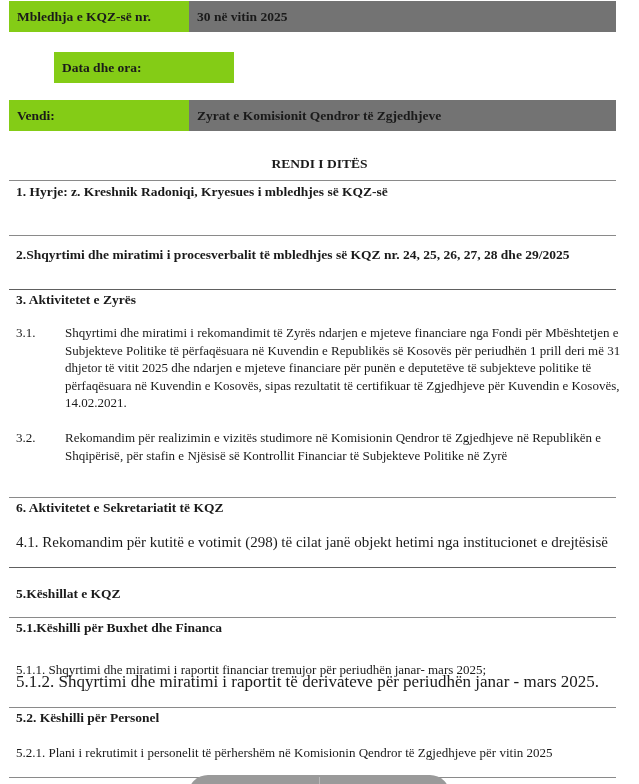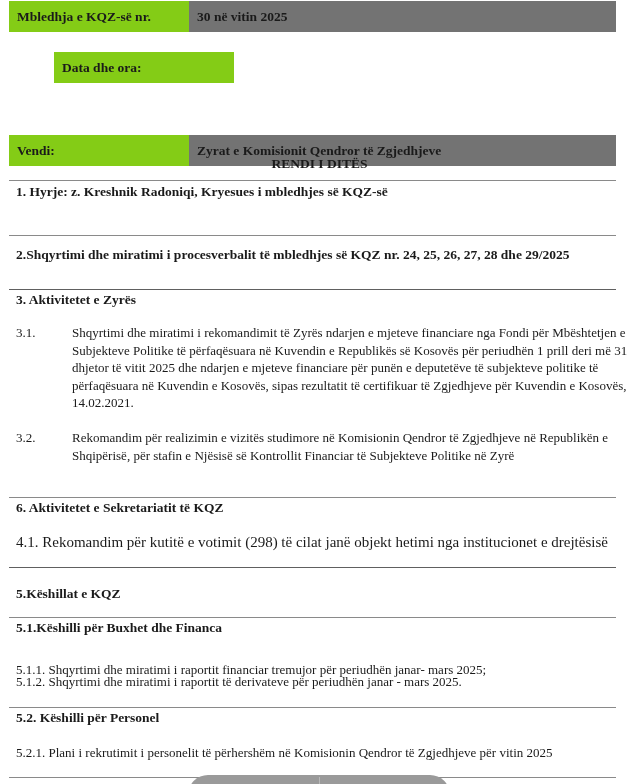--- a/index.html
+++ b/index.html
@@ -29,21 +29,21 @@
     border-top: 1.5px solid #8a8a8a;
   }
   .rule.dark { border-top-color: #606060; }
   .block {
     position: absolute; left: 16px; width: 600px;
     font-size: 13.5px; line-height: 17px;
   }
   .bold { font-weight: bold; }
   .numbered {
     position: absolute; left: 16px; width: 620px;
-    font-size: 13px; line-height: 17.5px; display: flex; gap: 7px;
+    font-size: 13px; line-height: 17.5px; display: flex;
   }
   .numbered .num { width: 49px; flex: none; }
   .numbered .txt { flex: 1; }
   .justify { text-align: justify; text-align-last: left; }
   .floating-bar {
     position: absolute; top: 775px; left: 188px; width: 262px; height: 20px;
     background: #9a9a9a; border-radius: 40px 40px 0 0;
   }
   .floating-bar .sep {
     position: absolute; left: 131px; top: 2px; width: 1px; height: 18px; background: #b8b8b8;
@@ -52,21 +52,21 @@
 </head>
 <body>
 
 <div class="meta-row" style="top:1px;">
   <div class="meta-label">Mbledhja e KQZ-së nr.</div>
   <div class="meta-value">30 në vitin 2025</div>
 </div>
 <div class="meta-row" style="top:52px;margin-left:45px;">
   <div class="meta-label">Data dhe ora:</div>
 </div>
-<div class="meta-row" style="top:100px;margin-top:35px;">
+<div class="meta-row" style="top:100px;">
   <div class="meta-label">Vendi:</div>
   <div class="meta-value">Zyrat e Komisionit Qendror të Zgjedhjeve</div>
 </div>
 
 <div class="agenda-title">RENDI I DITËS</div>
 <div class="rule" style="top:180px;"></div>
 
 <div class="block bold" style="top:183px;">1. Hyrje: z. Kreshnik Radoniqi, Kryesues i mbledhjes së KQZ-së</div>
 <div class="rule" style="top:235px;"></div>
 
@@ -88,21 +88,21 @@
 
 <div class="block bold" style="top:499px;">6. Aktivitetet e Sekretariatit të KQZ</div>
 <div class="block justify" style="top:534px; width:615px; font-size:15px;">4.1. Rekomandim për kutitë e votimit (298) të cilat janë objekt hetimi nga institucionet e drejtësisë</div>
 <div class="rule dark" style="top:567px;"></div>
 
 <div class="block bold" style="top:585px;">5.Këshillat e KQZ</div>
 <div class="rule" style="top:617px;"></div>
 
 <div class="block bold" style="top:619px;">5.1.Këshilli për Buxhet dhe Financa</div>
 <div class="block" style="top:661px; font-size:13px;">5.1.1. Shqyrtimi dhe miratimi i raportit financiar tremujor për periudhën janar- mars 2025;</div>
-<div class="block" style="top:673px; font-size:13px;">5.1.2. Shqyrtimi dhe miratimi i raportit të derivateve për periudhën janar - mars 2025.</div>
+<div class="block" style="top:673px; font-size:17px;">5.1.2. Shqyrtimi dhe miratimi i raportit të derivateve për periudhën janar - mars 2025.</div>
 <div class="rule" style="top:707px;"></div>
 
 <div class="block bold" style="top:709px;">5.2. Këshilli për Personel</div>
 <div class="block" style="top:744px; font-size:13px; width:605px;">5.2.1. Plani i rekrutimit i personelit të përhershëm në Komisionin Qendror të  Zgjedhjeve  për vitin 2025</div>
 <div class="rule" style="top:777px;"></div>
 
 <div class="floating-bar">
   <div class="sep"></div>
 </div>
 

